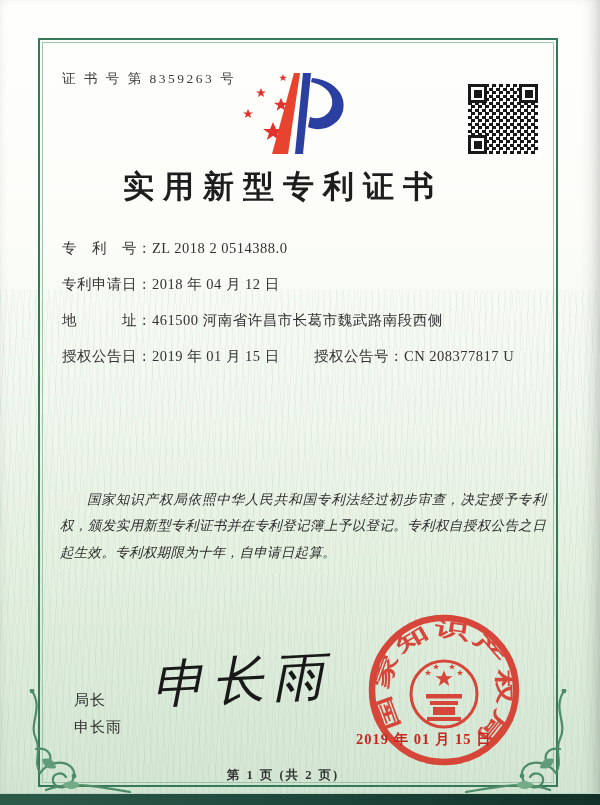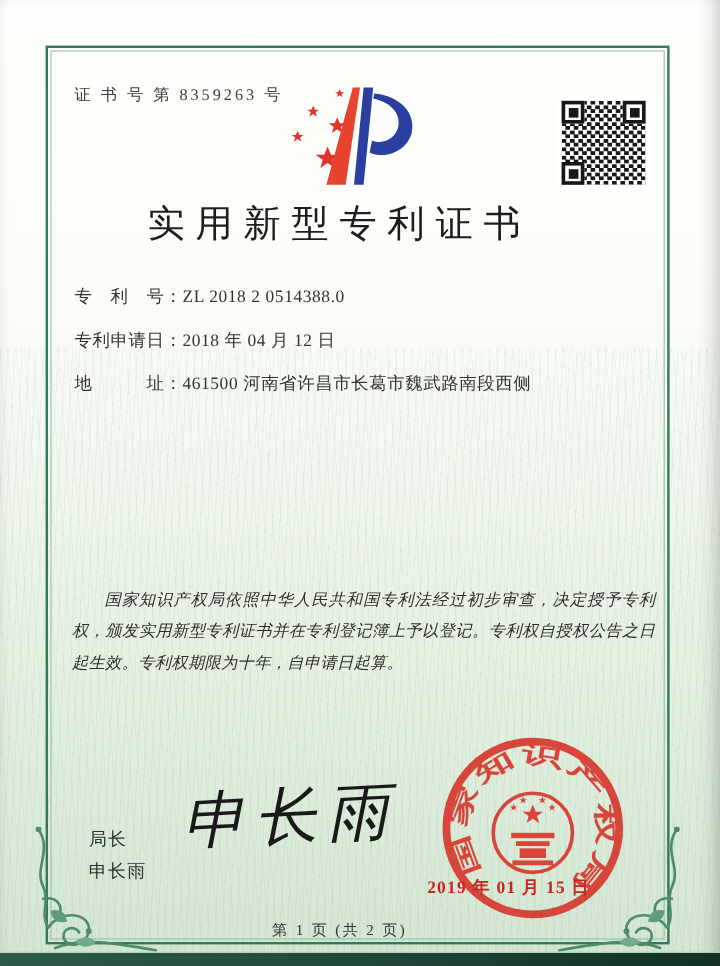--- a/index.html
+++ b/index.html
@@ -36,21 +36,21 @@
   .qr{
     position:absolute;left:468px;top:84px;width:70px;height:70px;z-index:3;
     background:#fff repeating-conic-gradient(#181818 0% 25%, #ffffff 0% 50%);
     background-size:7px 7px;outline:4px solid #fff;
   }
   .qr .finder{position:absolute;width:19px;height:19px;border:3.5px solid #181818;background:#fff;box-sizing:border-box;}
   .qr .finder::after{content:"";position:absolute;inset:2.5px;background:#181818;}
   .f-tl{left:0;top:0}.f-tr{right:0;top:0}.f-bl{left:0;bottom:0}
   .title{
     position:absolute;left:0;right:34px;top:166px;margin:0;text-align:center;
-    font-size:31px;font-weight:400;letter-spacing:9px;color:#1d1d1d;z-index:3;
+    font-size:31px;font-weight:700;letter-spacing:9px;color:#1d1d1d;z-index:3;
   }
   .fields{position:absolute;left:62px;right:58px;top:238px;z-index:3;color:#333;}
   .field-row{font-size:14.5px;line-height:21px;margin-bottom:15px;letter-spacing:.5px;white-space:nowrap;}
   .grant-row{display:flex;}
   .grant-left{width:252px;}
   .body-text{
     position:absolute;left:60px;right:54px;top:487px;z-index:3;
     font-size:13.5px;line-height:1.95;color:#2d2d2d;text-align:justify;
   }
   .body-text p{margin:0;text-indent:2em;letter-spacing:.3px;font-style:italic;}
@@ -64,21 +64,21 @@
     font-size:52px;font-style:italic;color:#191919;letter-spacing:8px;
     transform:rotate(-3deg);font-family:"DejaVu Serif","Liberation Serif",serif;
   }
   .seal{position:absolute;left:350px;top:610px;width:188px;height:164px;z-index:4;opacity:.93;}
   .seal-date{
     position:absolute;left:356px;top:730px;z-index:5;
     color:#c5271f;font-weight:700;font-size:14.5px;letter-spacing:1px;
   }
   .footer{
     position:absolute;left:0;right:34px;bottom:21px;text-align:center;
-    font-size:12.5px;color:#333;letter-spacing:2px;z-index:3;
+    font-size:12.5px;color:#333;letter-spacing:2px;z-index:3;font-weight:bold;
   }
   .bottom-edge{
     position:absolute;left:0;right:0;bottom:0;height:11px;z-index:6;
     background:linear-gradient(90deg,#2c5a49,#1d453a 55%,#123027);
     border-top:1.5px solid #bcd6c3;
   }
 </style>
 </head>
 <body>
 
@@ -140,20 +140,28 @@
 
   <div class="fields">
     <div class="field-row">
       <span>专　利　号：</span><span>ZL 2018 2 0514388.0</span>
     </div>
     <div class="field-row">
       <span>专利申请日：</span><span>2018 年 04 月 12 日</span>
     </div>
     <div class="field-row">
       <span>地　　　址：</span><span>461500 河南省许昌市长葛市魏武路南段西侧</span>
+    </div>
+    <div class="field-row grant-row">
+      <span class="grant-left">
+        <span>授权公告日：</span><span>2019 年 01 月 15 日</span>
+      </span>
+      <span>
+        <span>授权公告号：</span><span>CN 208377817 U</span>
+      </span>
     </div>
   </div>
 
   <div class="body-text">
     <p>国家知识产权局依照中华人民共和国专利法经过初步审查，决定授予专利权，颁发实用新型专利证书并在专利登记簿上予以登记。专利权自授权公告之日起生效。专利权期限为十年，自申请日起算。</p>
   </div>
 
   <div class="director">
     <div>局长</div>
     <div>申长雨</div>

